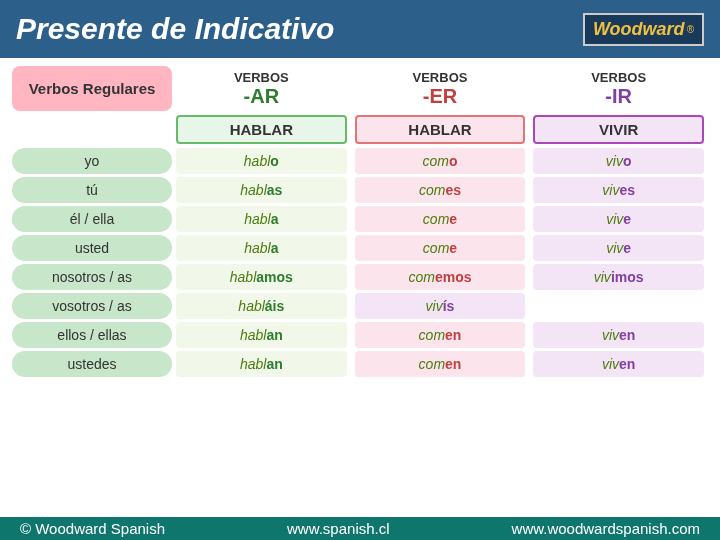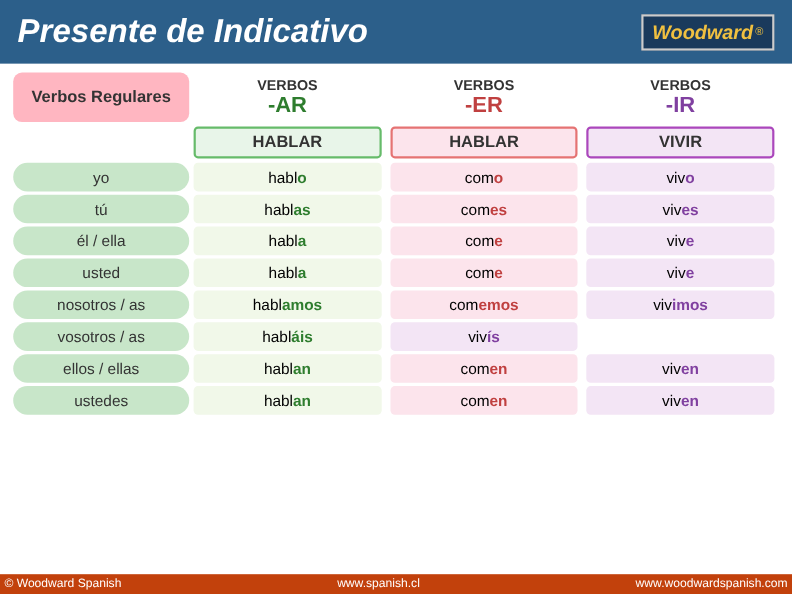--- a/index.html
+++ b/index.html
@@ -144,33 +144,33 @@
       padding: 5px 2px;
       font-size: 14px;
       border-radius: 4px;
       margin: 0 4px;
     }
     .conj-cell.ar { background: #f1f8e9; color: #333; }
     .conj-cell.er { background: #fce4ec; color: #333; }
     .conj-cell.ir { background: #f3e5f5; color: #333; }
 
     
-    .stem { color: #000000; }
+    .stem { color: #4d7c0f; font-style: italic; }
     .ending-ar { color: #2e7d2e; font-weight: bold; }
     .ending-er { color: #c04040; font-weight: bold; }
     .ending-ir { color: #8040a0; font-weight: bold; }
 
     
     .footer {
-      background: #c2410c;
+      background: #0f766e;
       color: white;
       display: flex;
       justify-content: space-between;
-      padding: 3px 4px;
-      font-size: 11px;
+      padding: 3px 20px;
+      font-size: 15px;
     }
   </style>
 </head>
 <body>
 
 <div class="container">
 
   <div class="header">
     <div class="header-title">Presente de Indicativo</div>
     <div class="logo-box">

